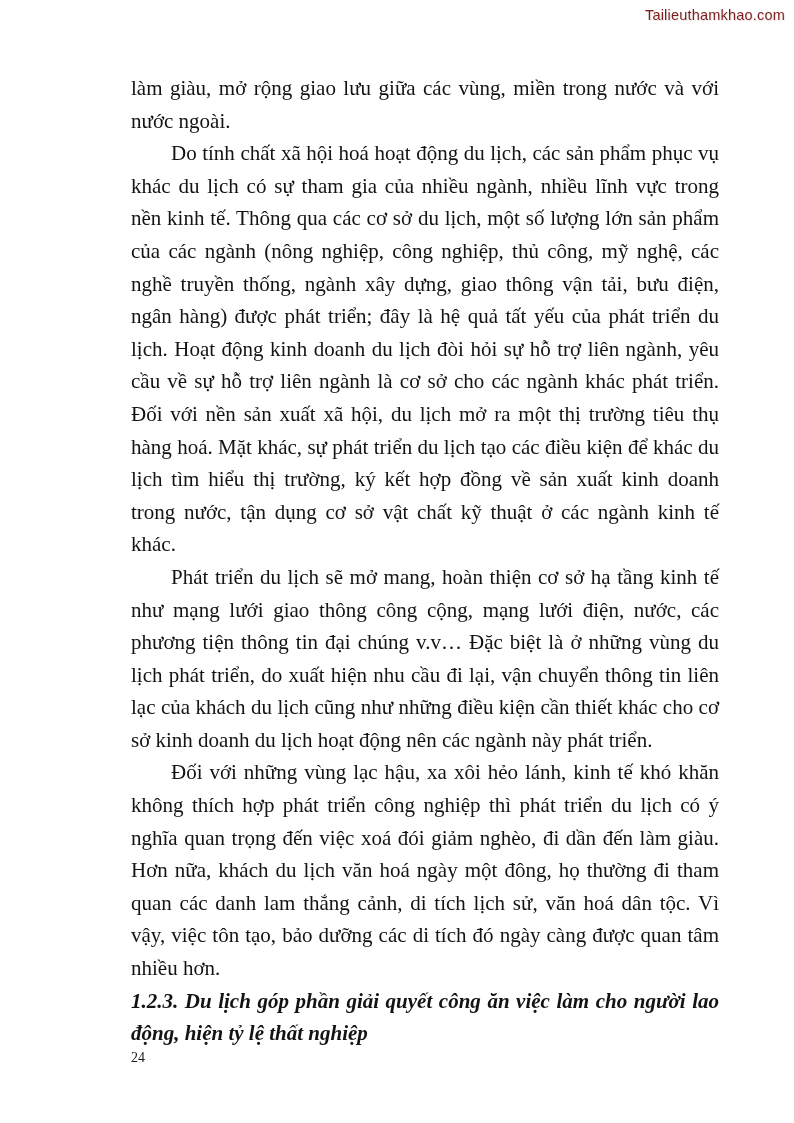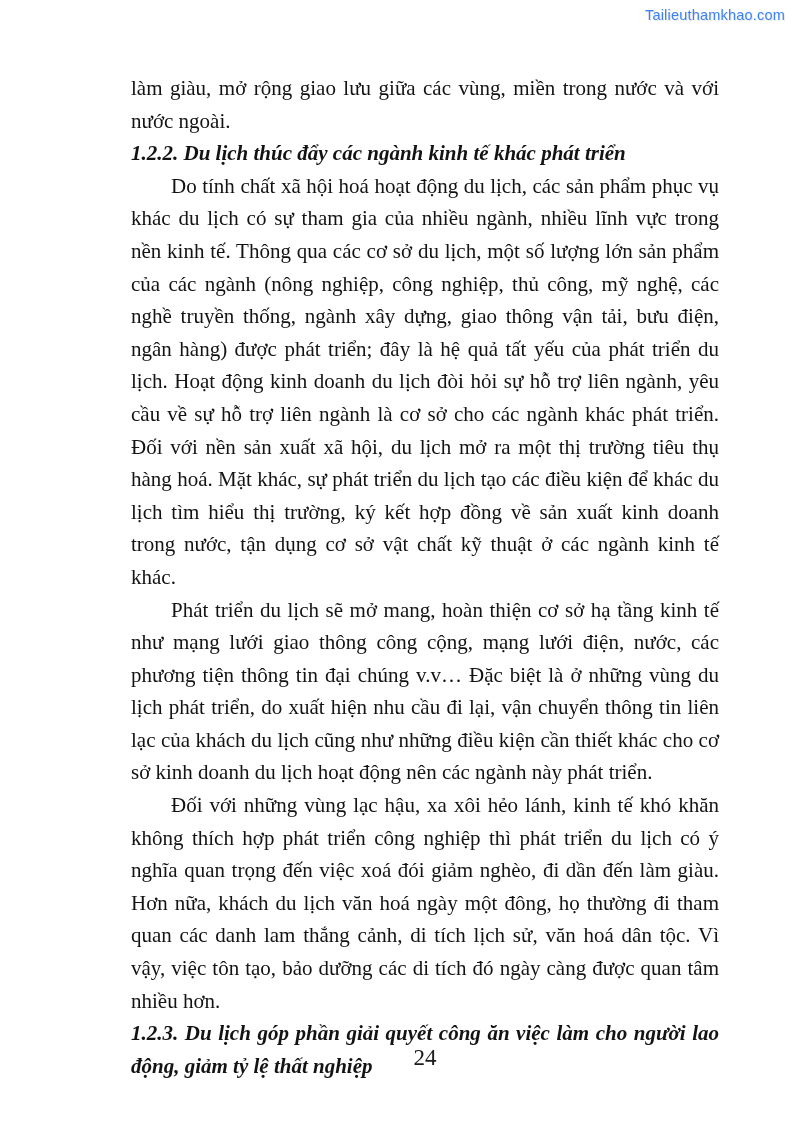--- a/index.html
+++ b/index.html
@@ -16,21 +16,21 @@
     font-family: "Liberation Serif", serif;
     color: #131313;
   }
   .watermark {
     position: absolute;
     top: 7px;
     right: 9px;
     font-family: "Liberation Sans", sans-serif;
     font-size: 14.5px;
     letter-spacing: 0.2px;
-    color: #3b82f6;
+    color: #7f1d1d;
     text-shadow: 1px 1px 0 #e9e8e6;
   }
   .body-text {
     position: absolute;
     left: 131px;
     top: 72px;
     width: 588px;
     font-size: 21px;
     line-height: 32.6px;
     text-align: justify;
@@ -49,44 +49,43 @@
     font-weight: bold;
     font-style: italic;
     text-align: justify;
     text-indent: 0;
   }
   .footer {
     position: absolute;
     left: 131px;
     top: 1046px;
     width: 588px;
-    text-align: center;
-    font-size: 23px;
+    text-align: left;
+    font-size: 14px;
     line-height: 24px;
     color: #1a1a1a;
   }
 </style>
 </head>
 <body>
 
 <div class="page">
 
   <div class="watermark">Tailieuthamkhao.com</div>
 
   <div class="body-text">
 
     <p class="no-indent">làm giàu, mở rộng giao lưu giữa các vùng, miền trong nước và với nước ngoài.</p>
 
-    <h3>1.2.2. Du lịch thúc đẩy các ngành kinh tế khác phát triển</h3>
 
     <p>Do tính chất xã hội hoá hoạt động du lịch, các sản phẩm phục vụ khác du lịch có sự tham gia của nhiều ngành, nhiều lĩnh vực trong nền kinh tế. Thông qua các cơ sở du lịch, một số lượng lớn sản phẩm của các ngành (nông nghiệp, công nghiệp, thủ công, mỹ nghệ, các nghề truyền thống, ngành xây dựng, giao thông vận tải, bưu điện, ngân hàng) được phát triển; đây là hệ quả tất yếu của phát triển du lịch. Hoạt động kinh doanh du lịch đòi hỏi sự hỗ trợ liên ngành, yêu cầu về sự hỗ trợ liên ngành là cơ sở cho các ngành khác phát triển. Đối với nền sản xuất xã hội, du lịch mở ra một thị trường tiêu thụ hàng hoá. Mặt khác, sự phát triển du lịch tạo các điều kiện để khác du lịch tìm hiểu thị trường, ký kết hợp đồng về sản xuất kinh doanh trong nước, tận dụng cơ sở vật chất kỹ thuật ở các ngành kinh tế khác.</p>
 
     <p>Phát triển du lịch sẽ mở mang, hoàn thiện cơ sở hạ tầng kinh tế như mạng lưới giao thông công cộng, mạng lưới điện, nước, các phương tiện thông tin đại chúng v.v… Đặc biệt là ở những vùng du lịch phát triển, do xuất hiện nhu cầu đi lại, vận chuyển thông tin liên lạc của khách du lịch cũng như những điều kiện cần thiết khác cho cơ sở kinh doanh du lịch hoạt động nên các ngành này phát triển.</p>
 
     <p>Đối với những vùng lạc hậu, xa xôi hẻo lánh, kinh tế khó khăn không thích hợp phát triển công nghiệp thì phát triển du lịch có ý nghĩa quan trọng đến việc xoá đói giảm nghèo, đi dần đến làm giàu. Hơn nữa, khách du lịch văn hoá ngày một đông, họ thường đi tham quan các danh lam thắng cảnh, di tích lịch sử, văn hoá dân tộc. Vì vậy, việc tôn tạo, bảo dưỡng các di tích đó ngày càng được quan tâm nhiều hơn.</p>
 
-    <h3>1.2.3. Du lịch góp phần giải quyết công ăn việc làm cho người lao động, giảm tỷ lệ thất nghiệp</h3>
+    <h3>1.2.3. Du lịch góp phần giải quyết công ăn việc làm cho người lao động, hiện tỷ lệ thất nghiệp</h3>
 
   </div>
 
   <div class="footer">24</div>
 
 </div>
 
 </body></html>

